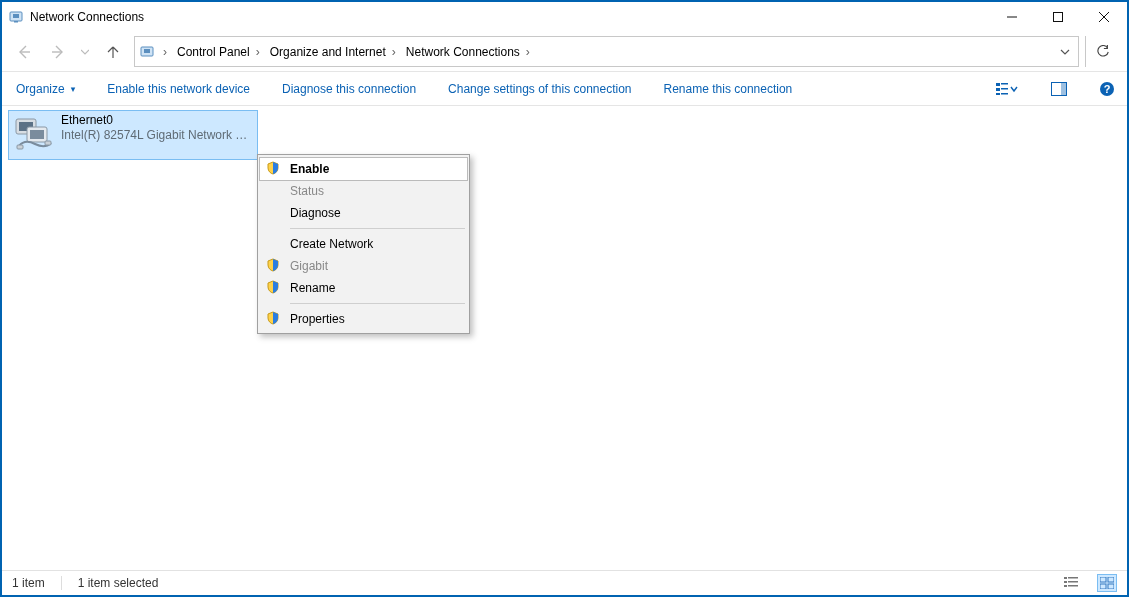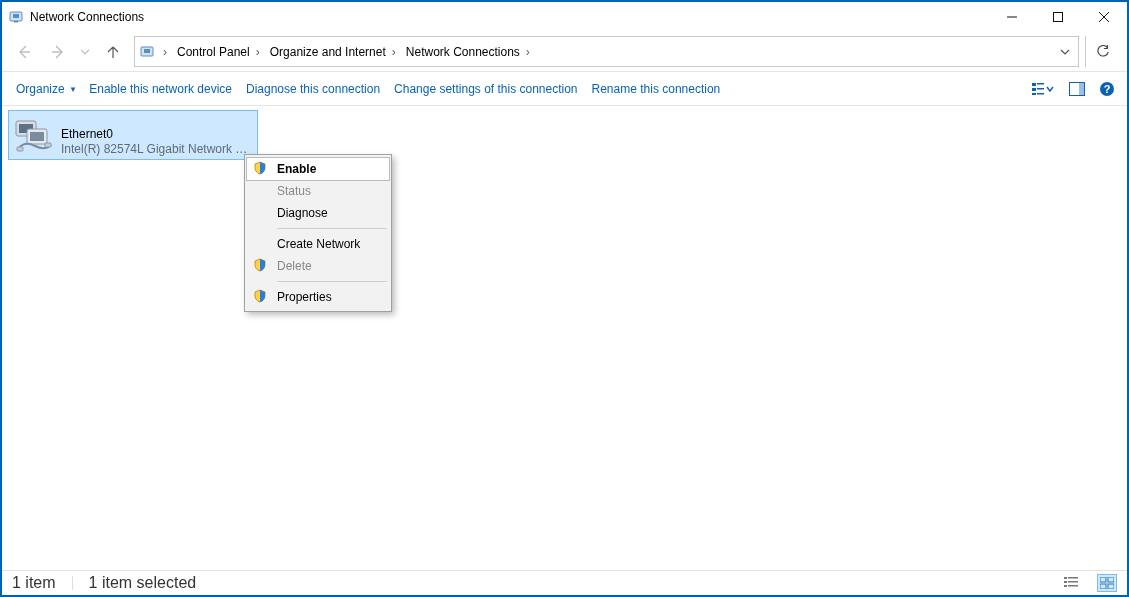--- a/index.html
+++ b/index.html
@@ -24,48 +24,48 @@
   .breadcrumbs { display: flex; align-items: center; flex: 1 1 auto; min-width: 0; overflow: hidden; }
   .crumb { padding: 0 2px 0 6px; height: 100%; display: flex; align-items: center; }
   .crumb-sep { color: #666; padding: 0 4px; }
   .addr-dropdown { width: 26px; display: flex; align-items: center; justify-content: center; color: #555; }
   .refresh-btn { width: 34px; border: 0; border-left: 1px solid #c8c8c8; display: flex; align-items: center; justify-content: center; color: #333; }
   .search { width: 340px; border: 1px solid #c8c8c8; display: flex; align-items: center; }
   .search input { border: 0; outline: 0; flex: 1 1 auto; padding: 0 8px; font-size: 12px; color: #555; background: transparent; }
   .search .search-btn { width: 30px; display: flex; align-items: center; justify-content: center; color: #555; }
 
   
-  .cmdbar { height: 34px; display: flex; align-items: center; padding: 0 10px; background: #fff; border-bottom: 1px solid #e5e5e5; gap: 6px; }
+  .cmdbar { height: 34px; display: flex; align-items: center; padding: 0 10px; background: #fff; border-bottom: 1px solid #e5e5e5; gap: 24px; }
   .cmdbar .cmd { color: #0b62b4; font-size: 12px; display: flex; align-items: center; gap: 6px; white-space: nowrap; padding: 4px 4px; }
   .cmdbar .cmd .caret { font-size: 9px; color: #0b62b4; }
   .cmdbar .spacer { flex: 1 1 auto; }
   .cmdbar .right-ctl { color: #0b62b4; width: 28px; height: 24px; display: flex; align-items: center; justify-content: center; }
   .cmdbar .right-ctl.help { width: 20px; }
   .cmdbar svg { display: block; }
 
   
   .content { position: relative; flex: 1 1 auto; background: #fff; overflow: hidden; }
-  .adapter { position: absolute; left: 6px; top: 4px; width: 250px; height: 50px; border: 1px solid #7abdf2; background: #cde8ff; display: flex; align-items: flex-end; padding: 2px 4px; gap: 6px; }
+  .adapter { position: absolute; left: 6px; top: 4px; width: 250px; height: 50px; border: 1px solid #7abdf2; background: #cde8ff; display: flex; align-items: flex-start; padding: 2px 4px; gap: 6px; }
   .adapter .adapter-icon { width: 42px; height: 42px; display: flex; align-items: center; justify-content: center; }
   .adapter .info { display: flex; flex-direction: column; min-width: 0; overflow: hidden; line-height: 15px; }
   .adapter .info .name { color: #000; white-space: nowrap; }
   .adapter .info .status { color: #5f6b75; white-space: nowrap; }
   .adapter .info .device { color: #5f6b75; white-space: nowrap; overflow: hidden; text-overflow: ellipsis; }
 
   
-  .context-menu { position: absolute; left: 242px; top: 48px; width: 148px; background: #f2f2f2; border: 1px solid #a0a0a0; box-shadow: 3px 3px 6px rgba(0,0,0,.25); padding: 3px 2px; }
+  .context-menu { position: absolute; left: 255px; top: 48px; width: 213px; background: #f2f2f2; border: 1px solid #a0a0a0; box-shadow: 3px 3px 6px rgba(0,0,0,.25); padding: 3px 2px; }
   .context-menu .item { display: flex; align-items: center; padding: 4px 8px 4px 30px; position: relative; font-size: 12px; }
   .context-menu .item.highlight { background: #fff; outline: 1px solid #bbb; }
   .context-menu .item.disabled { color: #888; }
   .context-menu .item .shield { position: absolute; left: 6px; top: 3px; }
   .context-menu .item.bold { font-weight: 600; }
   .context-menu .sep { height: 1px; background: #cfcfcf; margin: 4px 2px 4px 30px; }
 
   
-  .statusbar { height: 25px; border-top: 1px solid #e2e2e2; display: flex; align-items: center; padding: 0 10px; gap: 16px; font-size: 16px; color: #333; }
+  .statusbar { height: 25px; border-top: 1px solid #e2e2e2; display: flex; align-items: center; padding: 0 10px; gap: 16px; font-size: 12px; color: #333; }
   .statusbar .sep { width: 1px; height: 14px; background: #ddd; }
   .statusbar .spacer { flex: 1 1 auto; }
   .statusbar .view-btn { width: 20px; height: 18px; display: flex; align-items: center; justify-content: center; color: #555; }
   .statusbar .view-btn.active { background: #cde8ff; border: 1px solid #7abdf2; }
 </style>
 </head>
 <body>
 
 <div class="titlebar">
   <span class="app-icon">
@@ -226,21 +226,30 @@
     <div class="item">
       <span>Create Network</span>
     </div>
     <div class="item disabled">
       <span class="shield">
         <svg width="14" height="14" viewBox="0 0 14 14">
             <path d="M7 1 L12 3 V7 C12 10 9.5 12.5 7 13 C4.5 12.5 2 10 2 7 V3 Z" fill="#ffd24a" stroke="#c79a1a"></path>
             <path d="M7 1 L12 3 V7 C12 10 9.5 12.5 7 13 V1 Z" fill="#2a7de1"></path>
           </svg>
       </span>
-      <span>Delete</span>
+      <span>Gigabit</span>
+    </div>
+    <div class="item">
+      <span class="shield">
+        <svg width="14" height="14" viewBox="0 0 14 14">
+            <path d="M7 1 L12 3 V7 C12 10 9.5 12.5 7 13 C4.5 12.5 2 10 2 7 V3 Z" fill="#ffd24a" stroke="#c79a1a"></path>
+            <path d="M7 1 L12 3 V7 C12 10 9.5 12.5 7 13 V1 Z" fill="#2a7de1"></path>
+          </svg>
+      </span>
+      <span>Rename</span>
     </div>
     <div class="sep"></div>
     <div class="item">
       <span class="shield">
         <svg width="14" height="14" viewBox="0 0 14 14">
             <path d="M7 1 L12 3 V7 C12 10 9.5 12.5 7 13 C4.5 12.5 2 10 2 7 V3 Z" fill="#ffd24a" stroke="#c79a1a"></path>
             <path d="M7 1 L12 3 V7 C12 10 9.5 12.5 7 13 V1 Z" fill="#2a7de1"></path>
           </svg>
       </span>
       <span>Properties</span>

